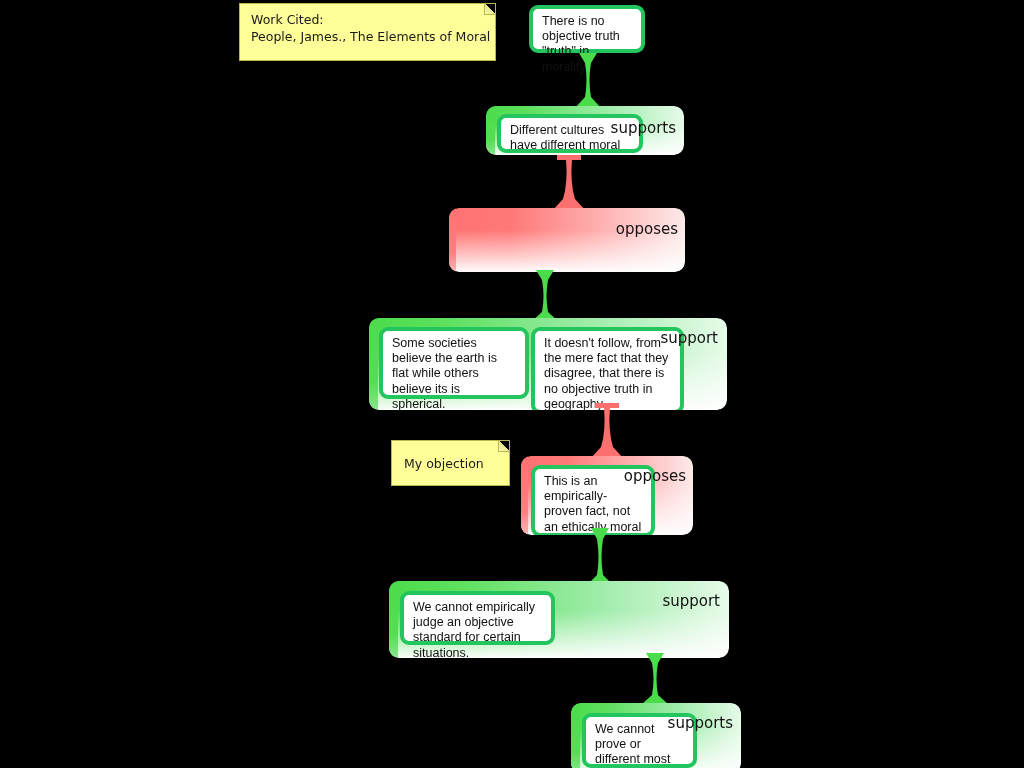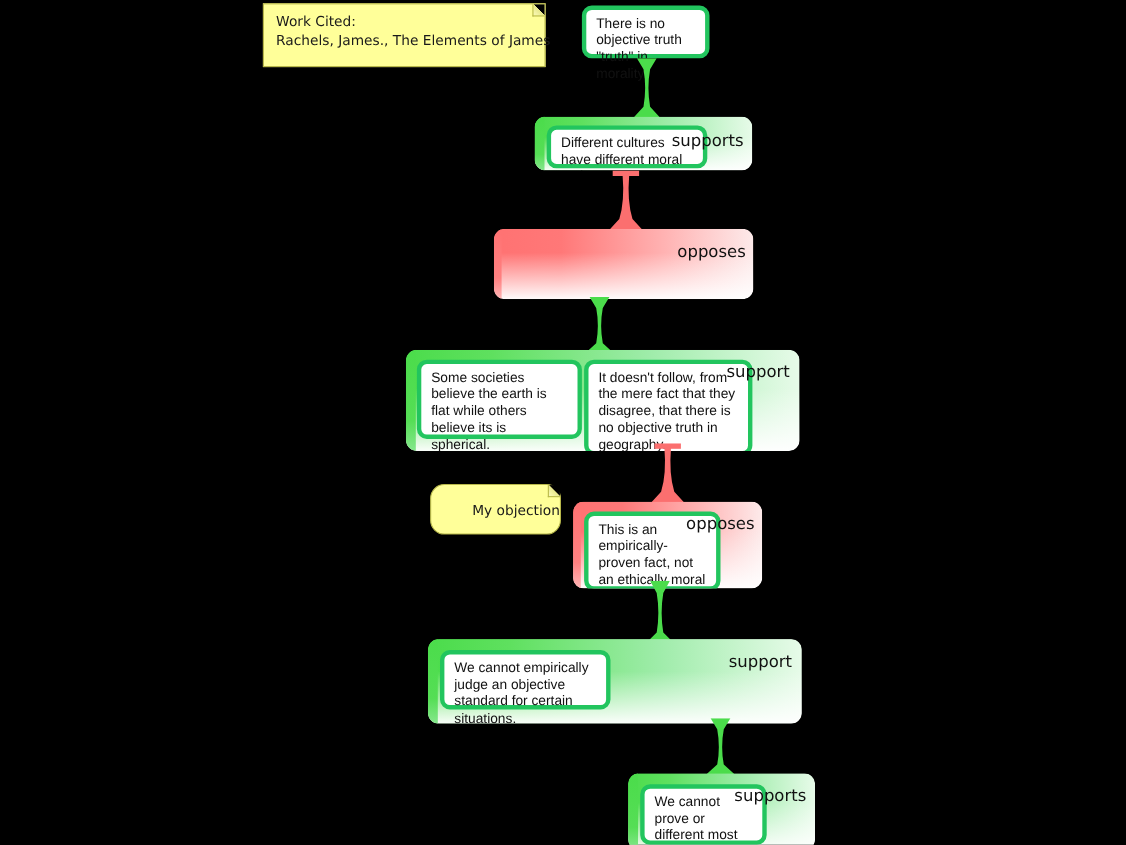--- a/index.html
+++ b/index.html
@@ -31,24 +31,23 @@
   .note .fold {
     position: absolute;
     top: 0; right: 0;
     width: 11px; height: 11px;
     background: linear-gradient(225deg, #000000 0%, #000000 48%, #e8e88c 50%, #fbfbb8 100%);
     border-left: 1px solid #b8b84a;
     border-bottom: 1px solid #b8b84a;
   }
   .note-line { white-space: nowrap; }
   .note-centered {
-    display: flex; align-items: center; justify-content: flex-end;
-    padding: 0;
+    display: flex; align-items: center; justify-content: flex-start;
+    padding: 12px;
     text-align: center;
-    border-radius: 13px;
   }
 
   
   .card {
     position: absolute;
     border-radius: 10px;
     overflow: hidden;
   }
   .card .bg {
     position: absolute;
@@ -111,21 +110,21 @@
   .conn svg { display: block; }
 </style>
 </head>
 <body>
 
 <div id="canvas">
 
   <div class="note" style="left:239px; top:3px; width:257px; height:58px;">
     <span class="fold"></span>
     <div class="note-line">Work Cited:</div>
-    <div class="note-line">Rachels, James., The Elements of James</div>
+    <div class="note-line">People, James., The Elements of Moral</div>
   </div>
 
   <div class="claim" style="left:529px; top:5px; width:116px; height:48px;">There is no objective truth "truth" in morality.</div>
 
   <div class="conn" style="left:575px; top:53px; width:26px; height:55px;">
     <svg width="26" height="55" viewBox="0 0 26 55">
       <path d="M4 0 H22 L16 10 Q13 27 16 44 L26 55 H0 L10 44 Q13 27 10 10 Z" fill="#4bdc4b"></path>
     </svg>
   </div>
 

